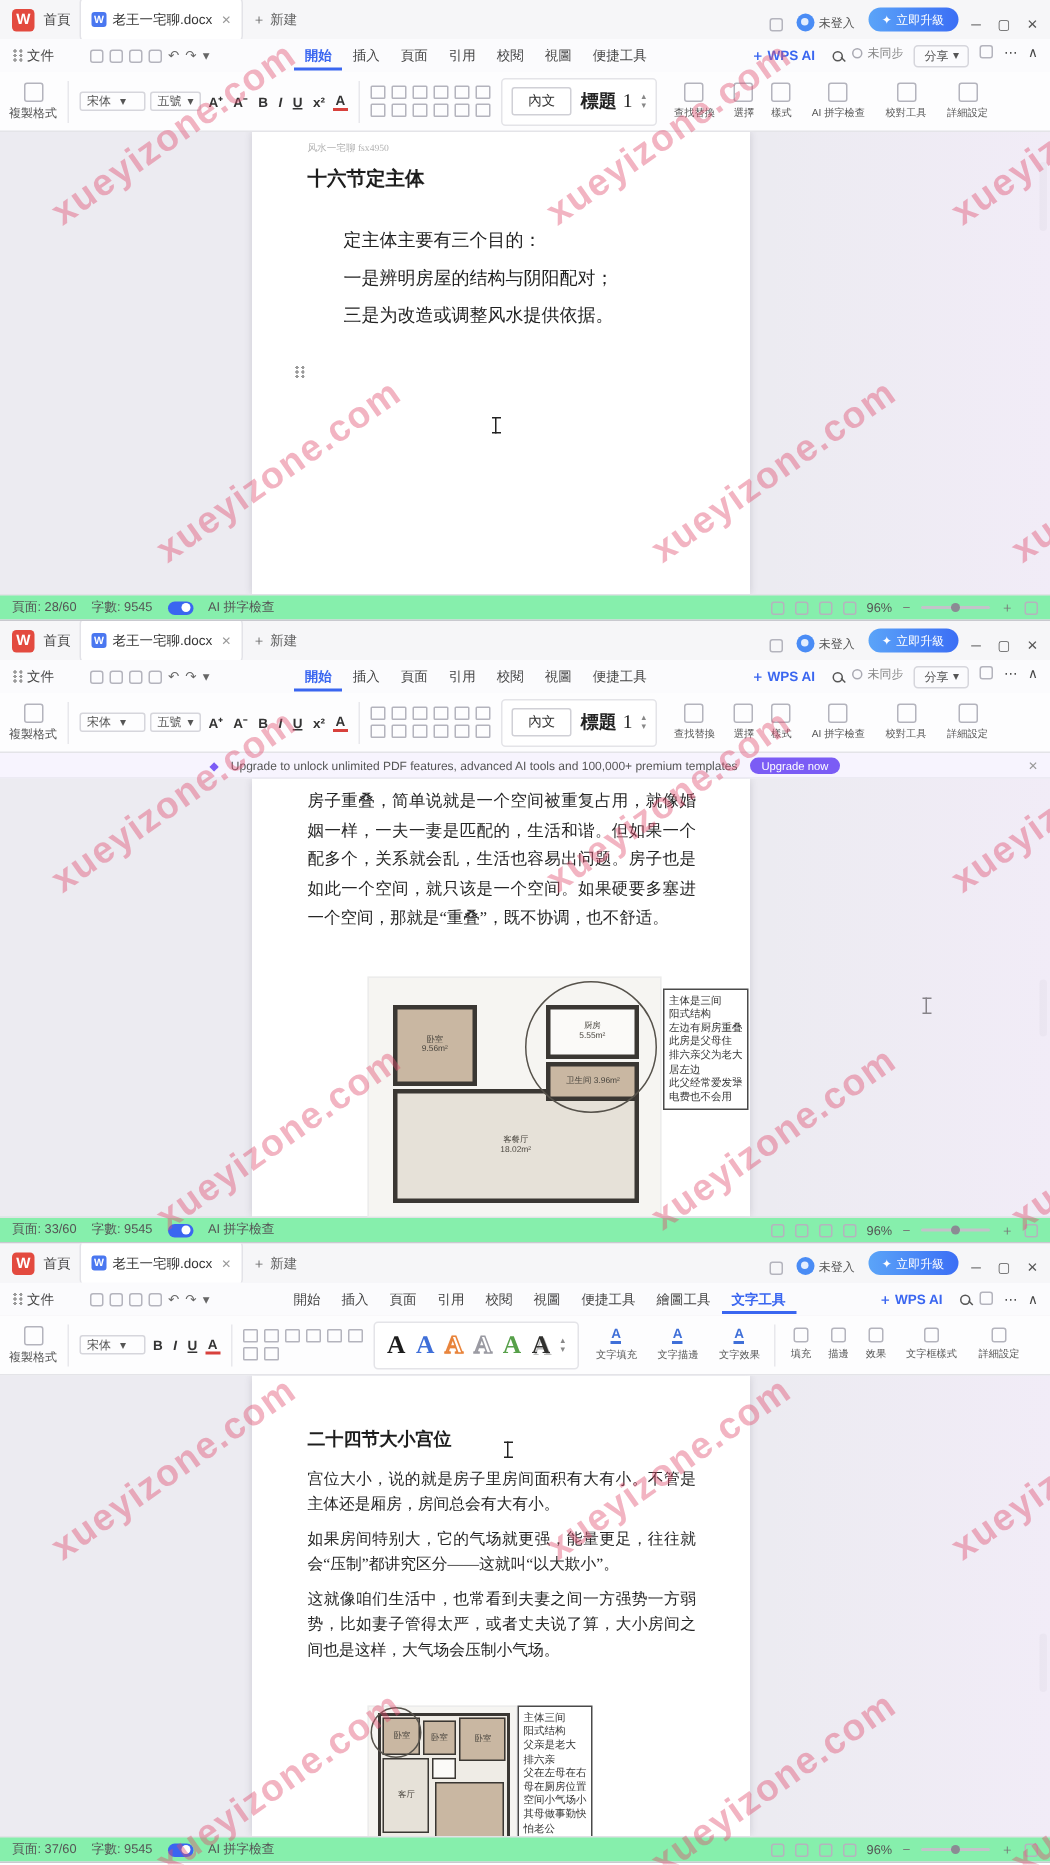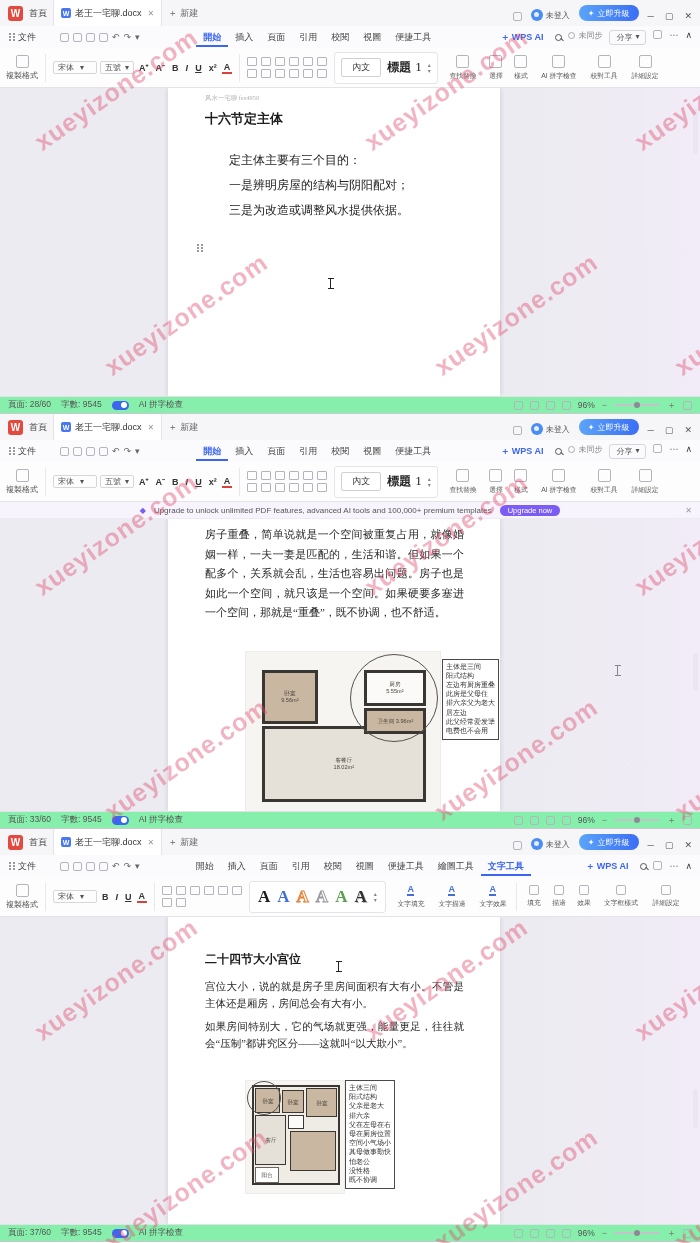--- a/index.html
+++ b/index.html
@@ -715,20 +715,21 @@
           <span class="ico"></span>
           <span class="cap">詳細設定</span>
         </span>
       </div>
   </div>
   <div class="docarea">
     <div class="page" style="padding-top:22px">
       <div class="dtitle">二十四节大小宫位</div>
       <div class="para">宫位大小，说的就是房子里房间面积有大有小。不管是主体还是厢房，房间总会有大有小。</div>
       <div class="para">如果房间特别大，它的气场就更强，能量更足，往往就会“压制”都讲究区分——这就叫“以大欺小”。</div>
+      <div class="para">这就像咱们生活中，也常看到夫妻之间一方强势一方弱势，比如妻子管得太严，或者丈夫说了算，大小房间之间也是这样，大气场会压制小气场。</div>
       <div class="fprow">
         <div class="fpimg" style="margin-left:40px;width:100px;height:114px">
           <div class="room" style="left:6px;top:4px;width:88px;height:100px;background:#efece6;border:2.5px solid #3a3733"></div>
           <div class="room" style="left:9px;top:7px;width:25px;height:25px;background:#c9b7a2;border:1.5px solid #3a3733">
             <span class="rlabel">卧室</span>
           </div>
           <div class="room" style="left:36px;top:9px;width:22px;height:23px;background:#c9b7a2;border:1.5px solid #3a3733">
             <span class="rlabel">卧室</span>
           </div>
           <div class="room" style="left:60px;top:7px;width:31px;height:29px;background:#c9b7a2;border:1.5px solid #3a3733">

